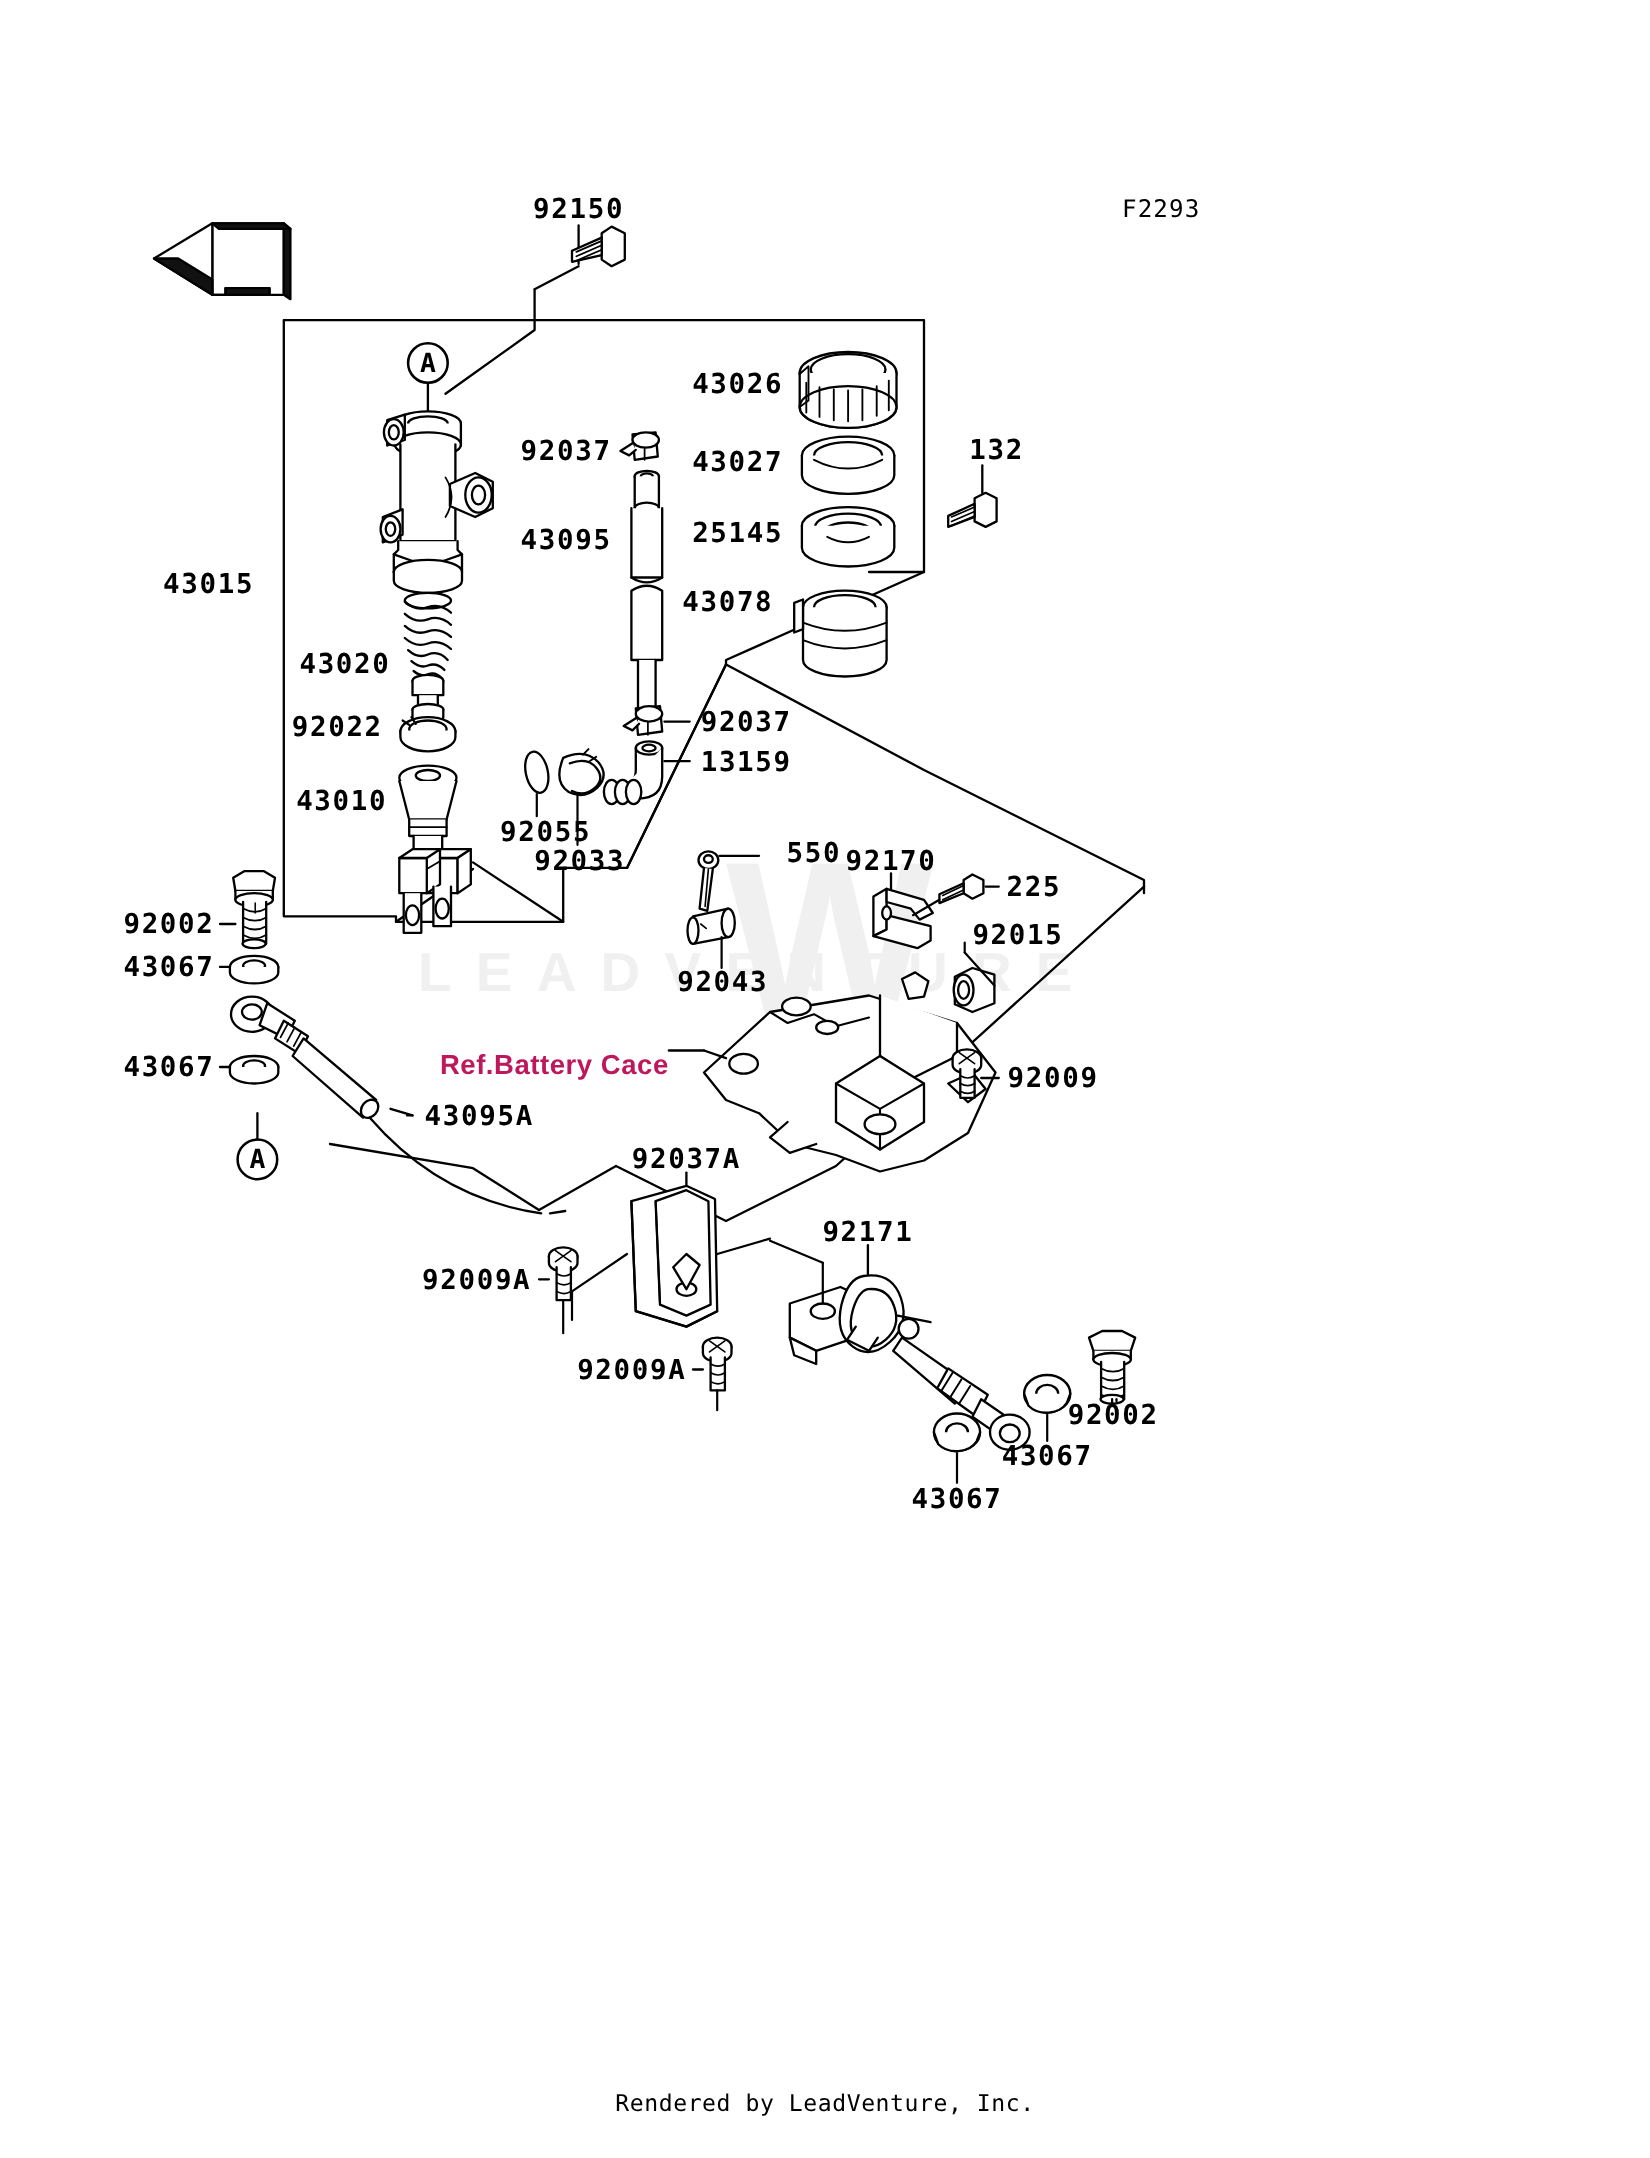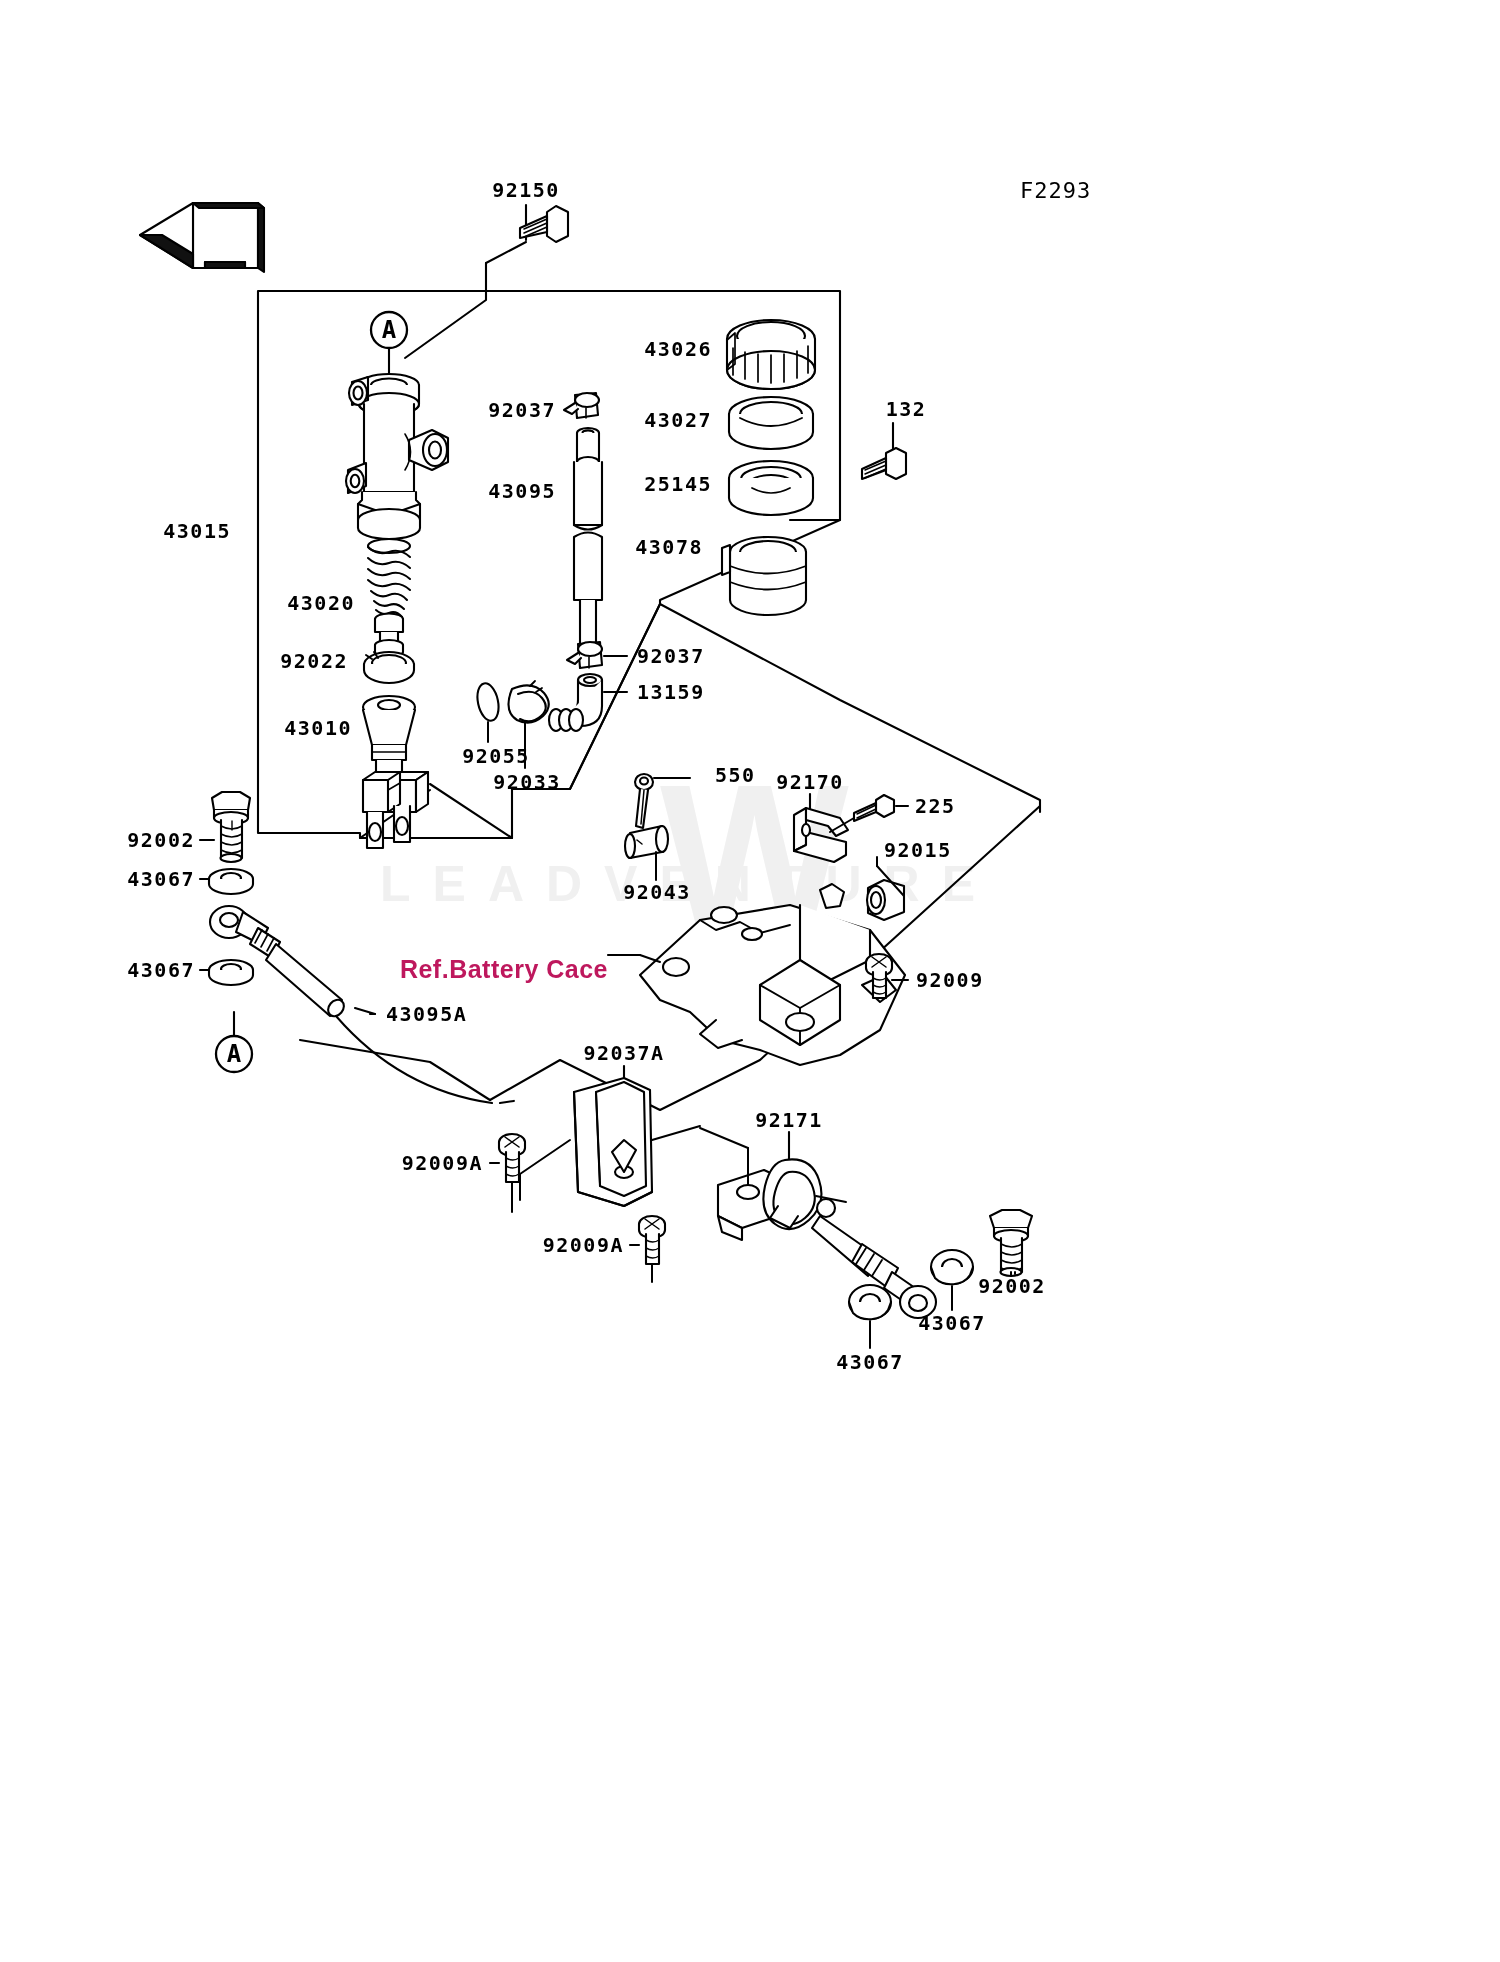--- a/index.html
+++ b/index.html
@@ -23,21 +23,21 @@
   .svg-layer {
     position: absolute;
     left: 0; top: 0;
     width: 1500px;
     height: 1962px;
   }
   .lbl {
     position: absolute;
     font-family: "DejaVu Sans Mono", monospace;
     font-weight: bold;
-    font-size: 20px;
+    font-size: 25px;
     letter-spacing: 1.5px;
     color: #000000;
     white-space: nowrap;
     line-height: 1;
   }
   .lbl.right { transform: translate(-100%, -50%); }
   .lbl.left  { transform: translate(0, -50%); }
   .lbl.ctr   { transform: translate(-50%, -50%); }
   .diagcode {
     position: absolute;
@@ -545,14 +545,15 @@
       <div class="lbl left" style="left: 386px; top: 1014px;">43095A</div>
       <div class="lbl ctr" style="left: 624px; top: 1053px;">92037A</div>
       <div class="lbl ctr" style="left: 789px; top: 1120px;">92171</div>
       <div class="lbl right" style="left: 483px; top: 1163px;">92009A</div>
       <div class="lbl right" style="left: 624px; top: 1245px;">92009A</div>
       <div class="lbl ctr" style="left: 1012px; top: 1286px;">92002</div>
       <div class="lbl ctr" style="left: 952px; top: 1323px;">43067</div>
       <div class="lbl ctr" style="left: 870px; top: 1362px;">43067</div>
     </div>
 
+  <div class="footer">Rendered by LeadVenture, Inc.</div>
 
 </div>
 
 </body></html>

